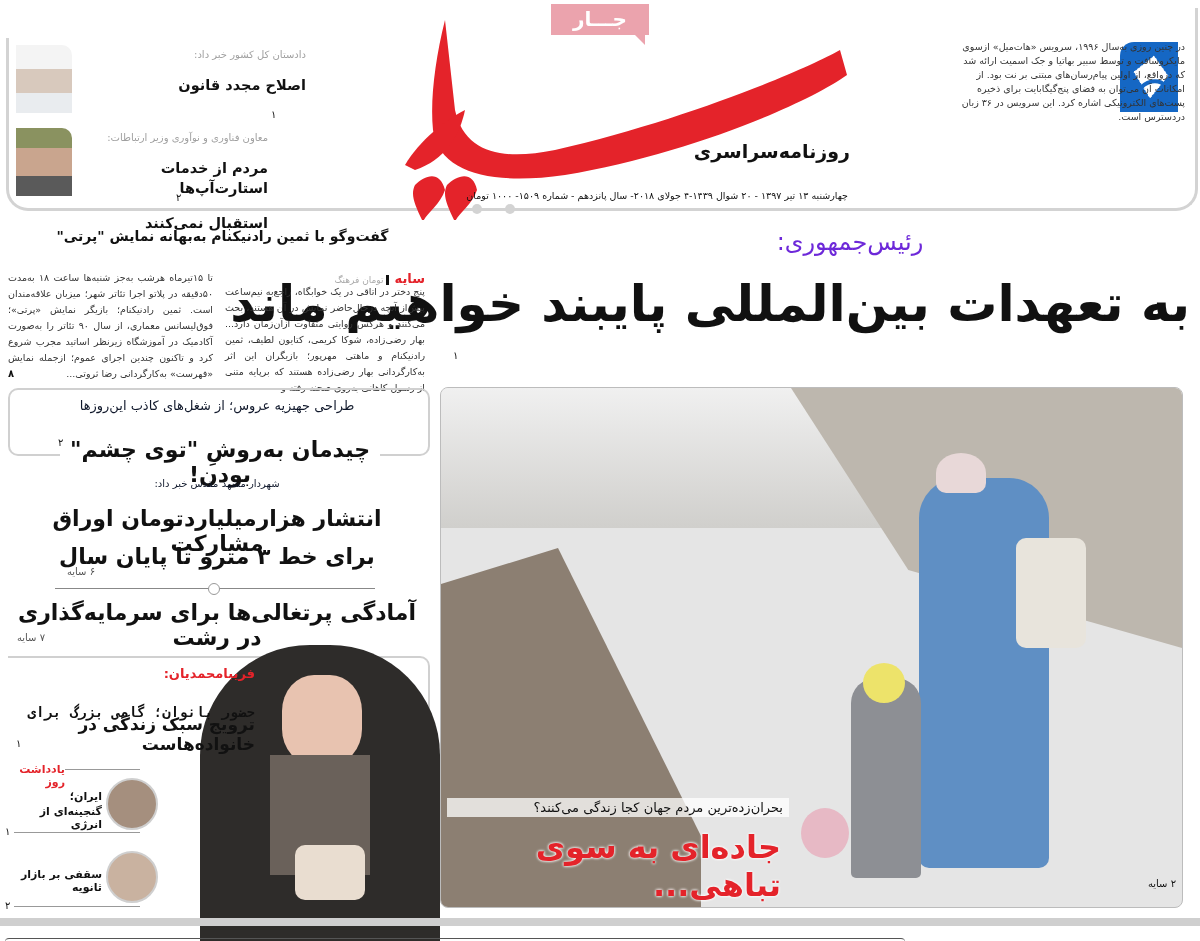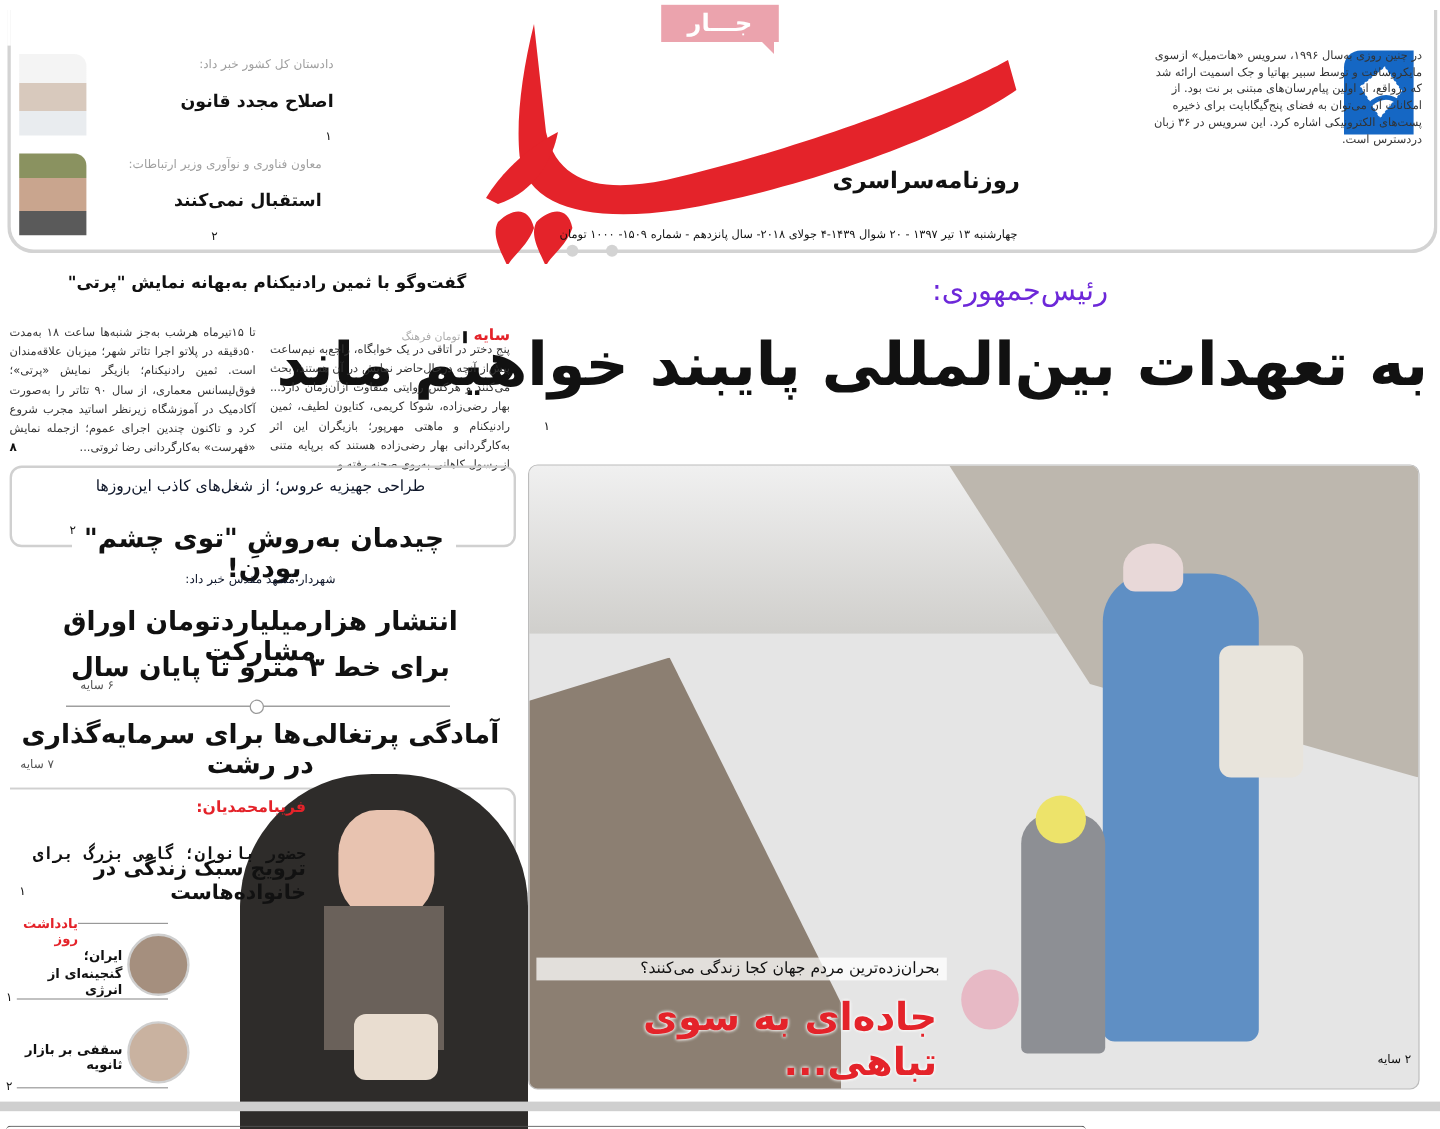--- a/index.html
+++ b/index.html
@@ -50,30 +50,31 @@
   <path d="M20 165 C35 140 60 120 80 110 C75 135 60 160 30 170 Z" fill="#e4232a"></path>
   <path d="M30 185 C40 175 55 170 60 190 C55 205 40 215 38 222 C30 205 25 195 30 185 Z" fill="#e4232a"></path>
   <path d="M62 185 C72 175 88 170 92 190 C87 205 72 215 70 222 C62 205 57 195 62 185 Z" fill="#e4232a"></path>
 </svg>
 <div class="abs tag">جـــار</div>
 <div class="abs subtitle rtl">روزنامه‌سراسری</div>
 <div class="abs dateline rtl">چهارشنبه ۱۳ تیر ۱۳۹۷ - ۲۰ شوال ۱۴۳۹-۴ جولای ۲۰۱۸- سال پانزدهم - شماره ۱۵۰۹- ۱۰۰۰ تومان</div>
 
 <div class="abs side-item" style="left:16px;top:45px;">
   <div class="abs thumb" style="left:0;top:0;background:linear-gradient(#f4f4f4 0 35%,#d8c9bd 35% 70%,#e9ecef 70%);"></div>
-  <div class="abs rtl" style="left:52px;top:4px;width:210px;text-align:right;">
+  <div class="abs rtl" style="left:80px;top:4px;width:210px;text-align:right;">
     <div class="kicker">دادستان کل کشور خبر داد:</div>
     <div class="hl-small">اصلاح مجدد قانون</div>
   </div>
   <div class="abs num" style="left:255px;top:64px;">۱</div>
 </div>
 <div class="abs side-item" style="left:16px;top:128px;">
   <div class="abs thumb" style="left:0;top:0;background:linear-gradient(#8a9260 0 30%,#c9a58e 30% 70%,#5a5a5a 70%);"></div>
   <div class="abs rtl" style="left:62px;top:4px;width:190px;">
     <div class="kicker">معاون فناوری و نوآوری وزیر ارتباطات:</div>
+    <div class="hl-small">مردم از خدمات استارت‌آپ‌ها</div>
     <div class="hl-small">استقبال نمی‌کنند</div>
   </div>
   <div class="abs num" style="left:160px;top:64px;">۲</div>
 </div>
 
 <div class="abs cal-icon">
   <svg width="58" height="70" viewBox="0 0 58 70">
       <path d="M14 30 L34 14 L48 34 L30 56 Z" fill="#fff" stroke="#fff" stroke-dasharray="2 2"></path>
       <path d="M18 50 C25 38 38 36 46 44" stroke="#1567c4" stroke-width="4" fill="none"></path>
     </svg>

